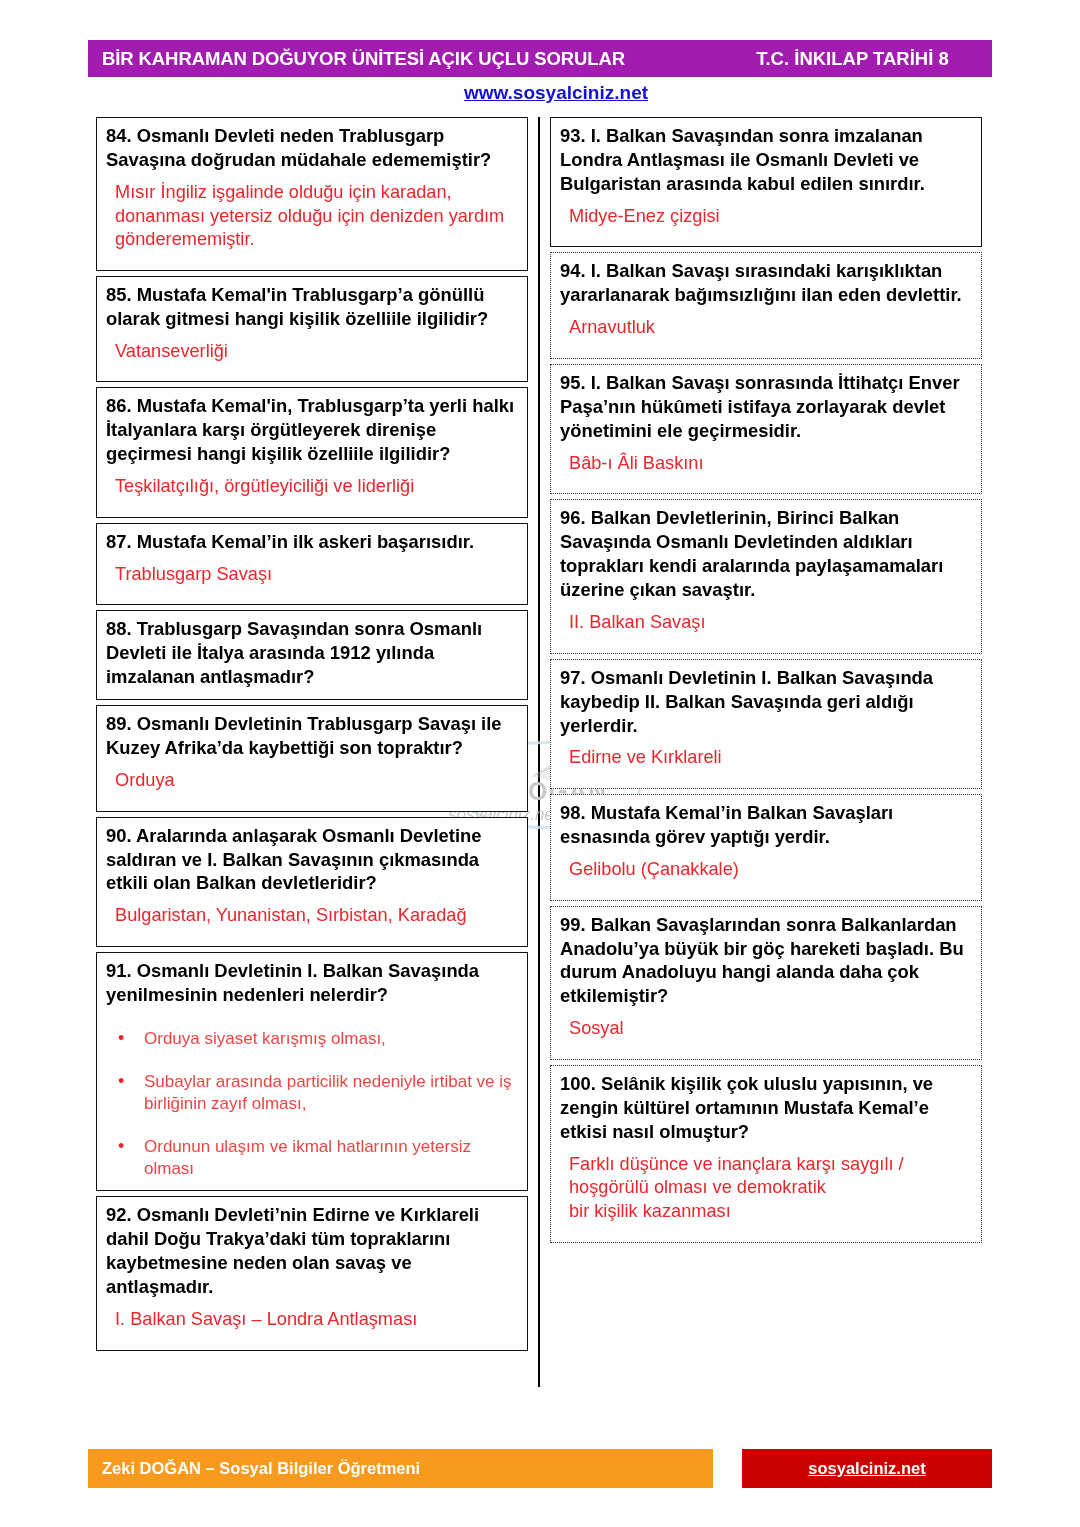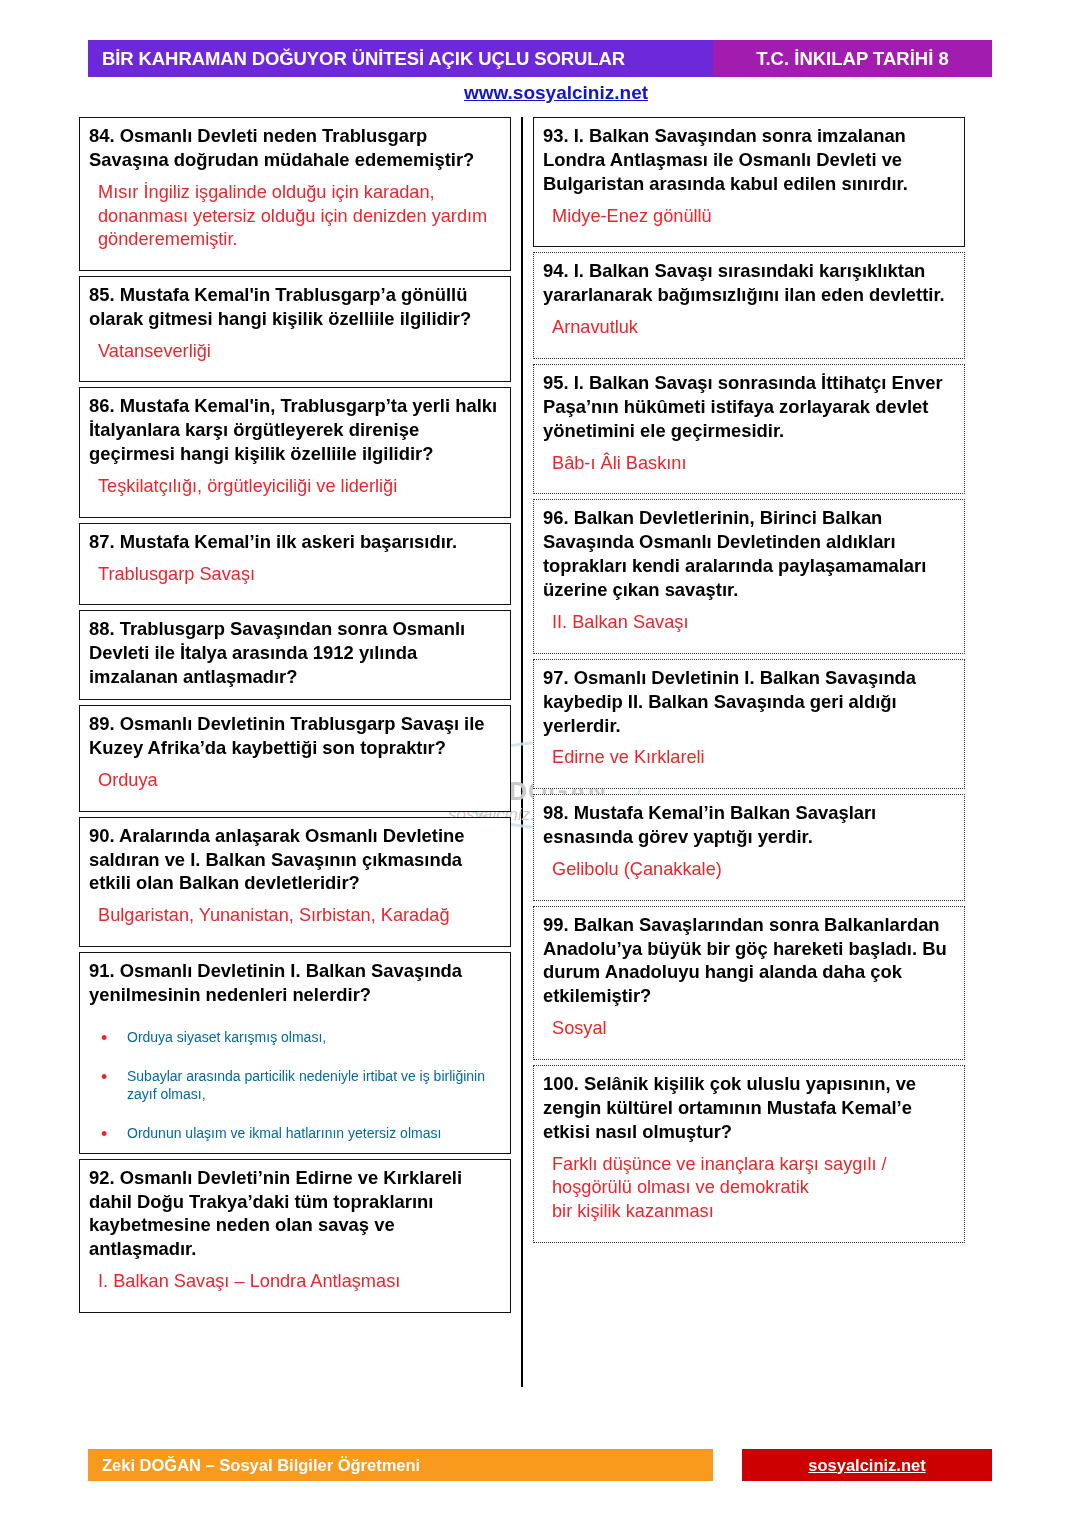--- a/index.html
+++ b/index.html
@@ -15,21 +15,21 @@
   }
 
   
   .header-bar {
     position: absolute;
     left: 88px; top: 40px;
     width: 904px; height: 37px;
     display: flex;
   }
   .header-left {
-    background: #6d28d9;
+    background: #a21caf;
     flex: 0 0 625px;
     display: flex; align-items: center;
     padding-left: 14px;
   }
   .header-left-text {
     color: #ffffff;
     font-size: 18.5px;
     font-weight: bold;
     letter-spacing: -0.1px;
     white-space: nowrap;
@@ -56,21 +56,21 @@
   .site-link-text {
     color: #1414CE;
     font-size: 19px;
     font-weight: bold;
     text-decoration: underline;
   }
 
   
   .columns {
     position: absolute;
-    left: 79px; top: 117px;
+    left: 96px; top: 117px;
     width: 904px;
     display: flex;
     gap: 0px;
   }
   .col {
     width: 432px;
   }
   .col-left { margin-right: 10px; }
   .divider {
     width: 2px;
@@ -108,22 +108,22 @@
     font-weight: normal;
     line-height: 1.30;
     margin: 9px;
   }
   .a-list {
     list-style: none;
     margin: 2px 0 0 0;
     padding: 0;
   }
   .a-list li {
-    color: #0369a1;
-    font-size: 14px;
+    color: #ef4444;
+    font-size: 17px;
     line-height: 1.30;
     position: relative;
     padding-left: 38px;
     margin-bottom: 1px;
     margin-top: 21px;
   }
   .a-list li::before {
     content: "\2022";
     position: absolute;
     left: 12px; top: -1px;
@@ -168,21 +168,21 @@
     position: absolute;
     left: 90px; top: 2px;
     width: 110px; height: 55px;
     opacity: 0.5;
   }
 
   
   .footer-bar {
     position: absolute;
     left: 88px; top: 1449px;
-    width: 904px; height: 32px;
+    width: 904px; height: 39px;
     display: flex;
     gap: 29px;
   }
   .footer-left {
     background: #F79A1E;
     flex: 0 0 625px;
     display: flex; align-items: center;
     padding-left: 14px;
   }
   .footer-left-text {
@@ -283,21 +283,21 @@
     </div>
 
   </div>
 
   <div class="divider"></div>
 
   <div class="col col-right">
 
     <div class="qbox">
       <p class="q-text">93. I. Balkan Savaşından sonra imzalanan Londra Antlaşması ile Osmanlı Devleti ve Bulgaristan arasında kabul edilen sınırdır.</p>
-      <p class="a-text">Midye-Enez gönüllü</p>
+      <p class="a-text">Midye-Enez çizgisi</p>
     </div>
 
     <div class="qbox dotted">
       <p class="q-text">94. I. Balkan Savaşı sırasındaki karışıklıktan yararlanarak bağımsızlığını ilan eden devlettir.</p>
       <p class="a-text">Arnavutluk</p>
     </div>
 
     <div class="qbox dotted">
       <p class="q-text">95. I. Balkan Savaşı sonrasında İttihatçı Enver Paşa’nın hükûmeti istifaya zorlayarak devlet yönetimini ele geçirmesidir.</p>
       <p class="a-text">Bâb-ı Âli Baskını</p>

